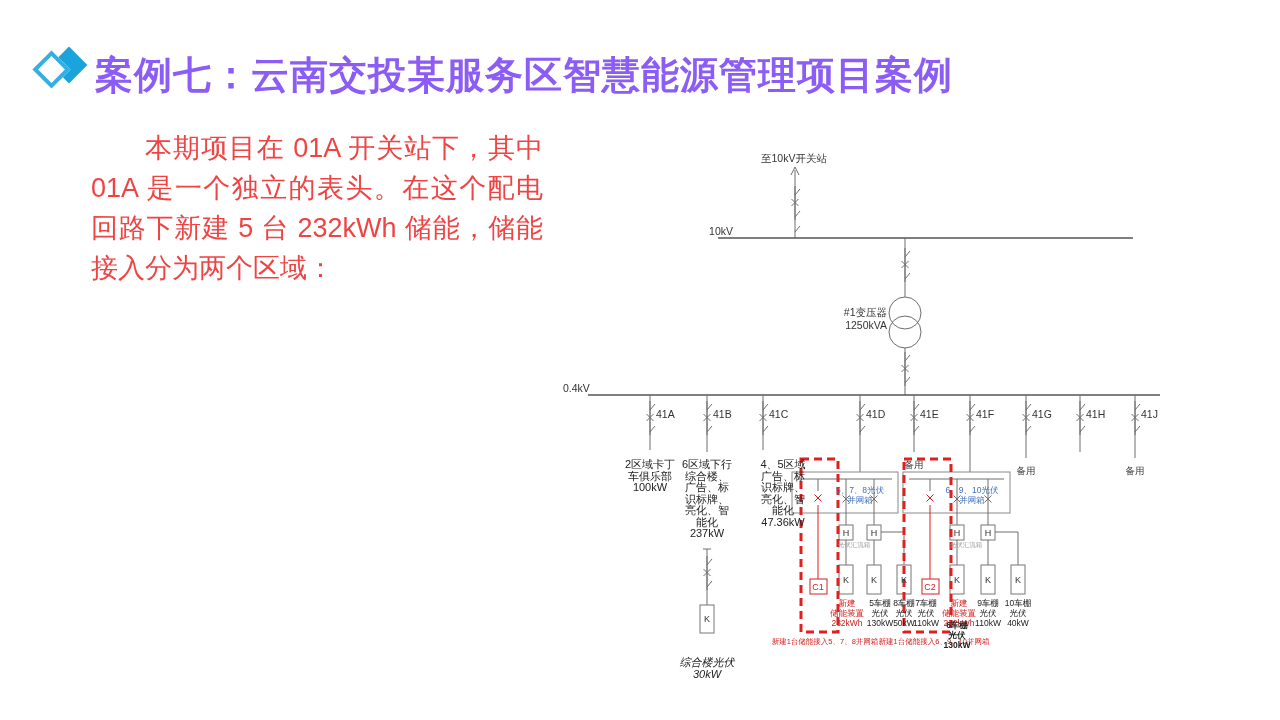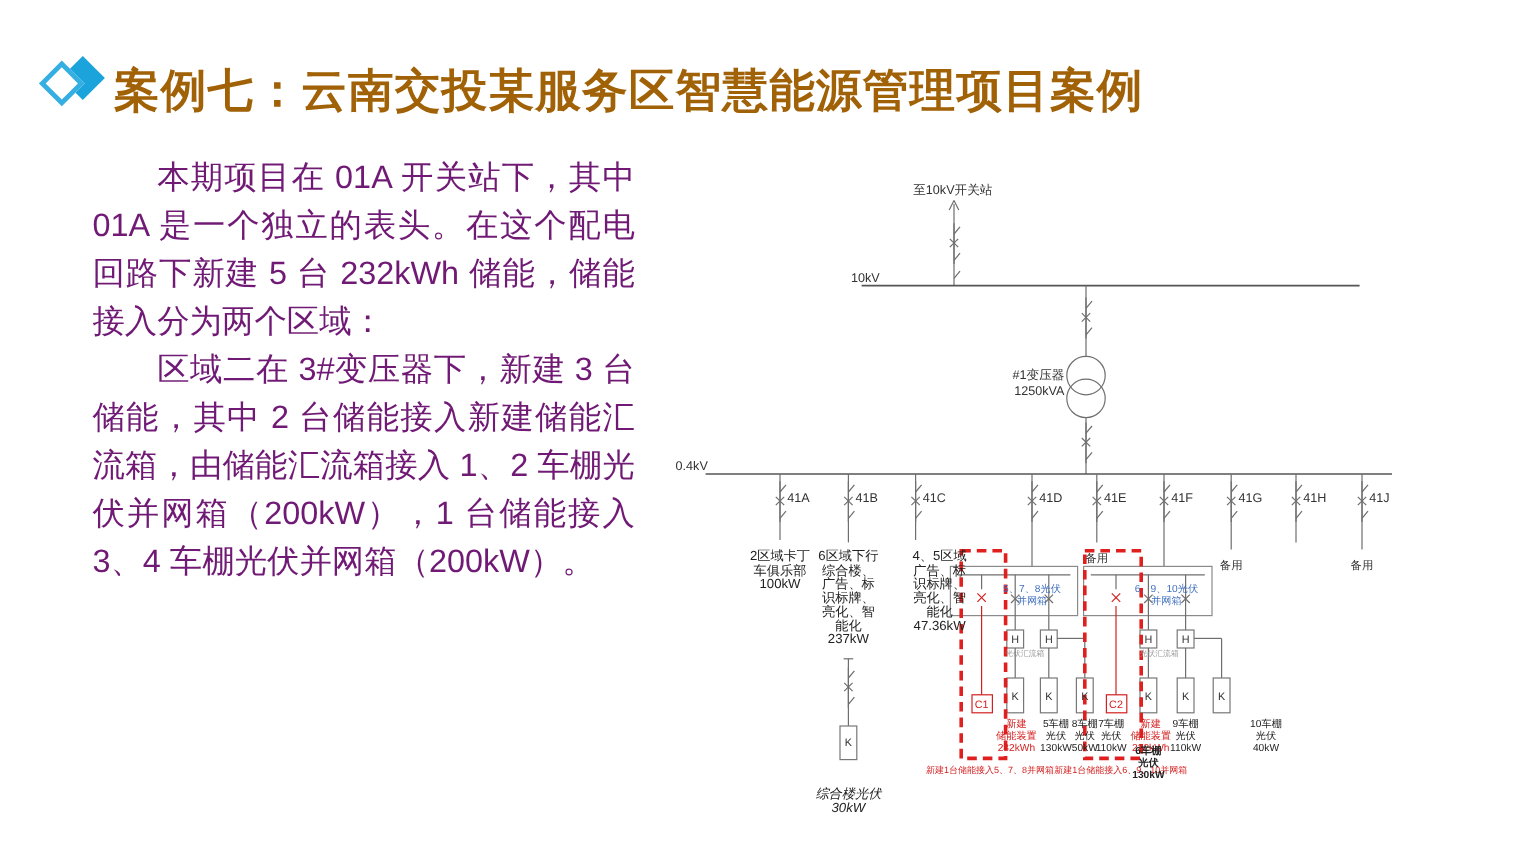--- a/index.html
+++ b/index.html
@@ -1,28 +1,28 @@
 <!DOCTYPE html>
 <html><head>
 <meta charset="utf-8">
 <style>
   html,body{margin:0;padding:0;background:#fff;}
   .slide{position:relative;width:1280px;height:720px;background:#ffffff;overflow:hidden;
          font-family:"Liberation Sans",sans-serif;color:#222;}
   
   .title{position:absolute;left:95px;top:50px;width:880px;
          font-family:"Liberation Serif",serif;font-weight:bold;
-         font-size:38px;color:#a16207;letter-spacing:1px;white-space:nowrap;}
+         font-size:38px;color:#8b5cf6;letter-spacing:1px;white-space:nowrap;}
   .dicon{position:absolute;left:30px;top:42px;width:62px;height:56px;}
   .dm{position:absolute;transform:rotate(45deg);}
   .dm-solid{left:26px;top:10px;width:26px;height:26px;background:#1ba4dc;}
   .dm-outline{left:8px;top:14px;width:19px;height:19px;background:#ffffff;border:4px solid #35aee2;}
   
-  .bodytext{position:absolute;left:77px;top:128px;width:452px;
-            font-size:27px;line-height:40px;color:#701a75;text-align:justify;}
+  .bodytext{position:absolute;left:91px;top:128px;width:452px;
+            font-size:27px;line-height:40px;color:#ef4444;text-align:justify;}
   .bodytext p{margin:0;text-indent:2em;}
   
   .lbl{position:absolute;font-size:11px;line-height:11.5px;color:#222;
        text-align:center;white-space:pre-line;}
   .lbl.sm{font-size:8.5px;line-height:10px;}
   .lbl.red{color:#d42020;margin-left:29px;}
   
   svg text{font-family:"Liberation Sans",sans-serif;fill:#333;stroke:none;}
   .t{font-size:10.5px;}
   .tm{text-anchor:middle;}
@@ -40,21 +40,20 @@
 <div class="slide">
 
   <div class="dicon">
     <div class="dm dm-solid"></div>
     <div class="dm dm-outline"></div>
   </div>
   <div class="title">案例七：云南交投某服务区智慧能源管理项目案例</div>
 
   <div class="bodytext">
     <p>本期项目在 01A 开关站下，其中 01A 是一个独立的表头。在这个配电回路下新建 5 台 232kWh 储能，储能接入分为两个区域：</p>
-    <p>区域二在 3#变压器下，新建 3 台储能，其中 2 台储能接入新建储能汇流箱，由储能汇流箱接入 1、2 车棚光伏并网箱（200kW），1 台储能接入 3、4 车棚光伏并网箱（200kW）。</p>
   </div>
 
   <svg style="position:absolute;left:540px;top:130px;" width="680" height="550" viewBox="540 130 680 550">
     <defs>
       <g id="brk" fill="none">
         <line x1="0" y1="0" x2="0" y2="34"></line>
         <line x1="0" y1="9" x2="5" y2="3"></line>
         <line x1="-3.5" y1="13" x2="3.5" y2="20"></line>
         <line x1="-3.5" y1="20" x2="3.5" y2="13"></line>
         <line x1="0" y1="31" x2="5" y2="25"></line>
@@ -269,17 +268,17 @@
 110kW</div>
   <div class="lbl sm" style="left:886px;top:598px;width:36px;">8车棚
 光伏
 50kW</div>
   <div class="lbl sm" style="left:939px;top:620px;width:36px;font-weight:bold;">6车棚
 光伏
 130kW</div>
   <div class="lbl sm" style="left:970px;top:598px;width:36px;">9车棚
 光伏
 110kW</div>
-  <div class="lbl sm" style="left:1037px;top:598px;width:36px;">10车棚
+  <div class="lbl sm" style="left:1000px;top:598px;width:36px;">10车棚
 光伏
 40kW</div>
 
 </div>
 
 </body></html>

